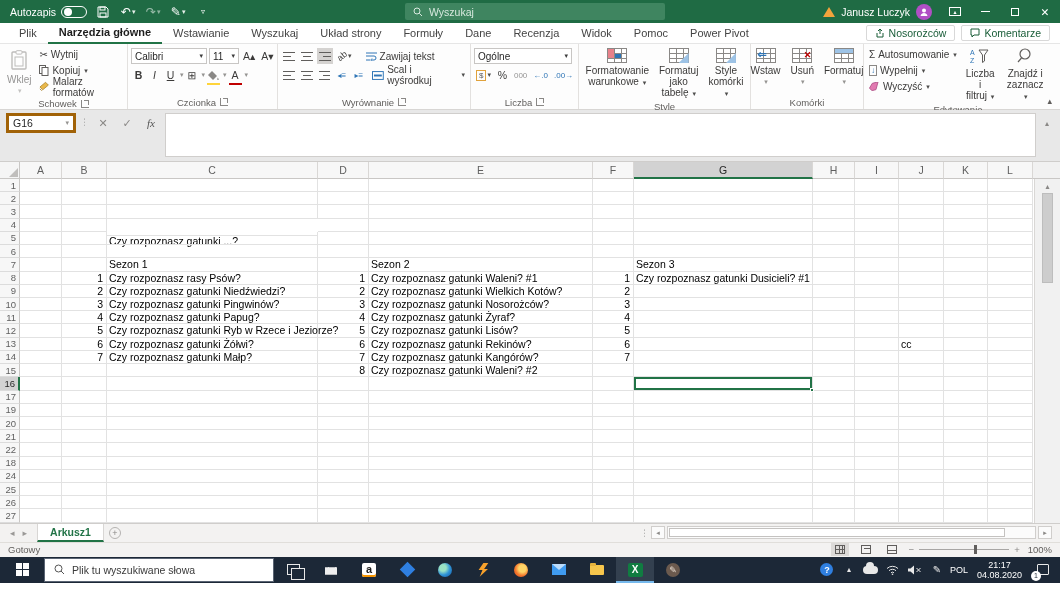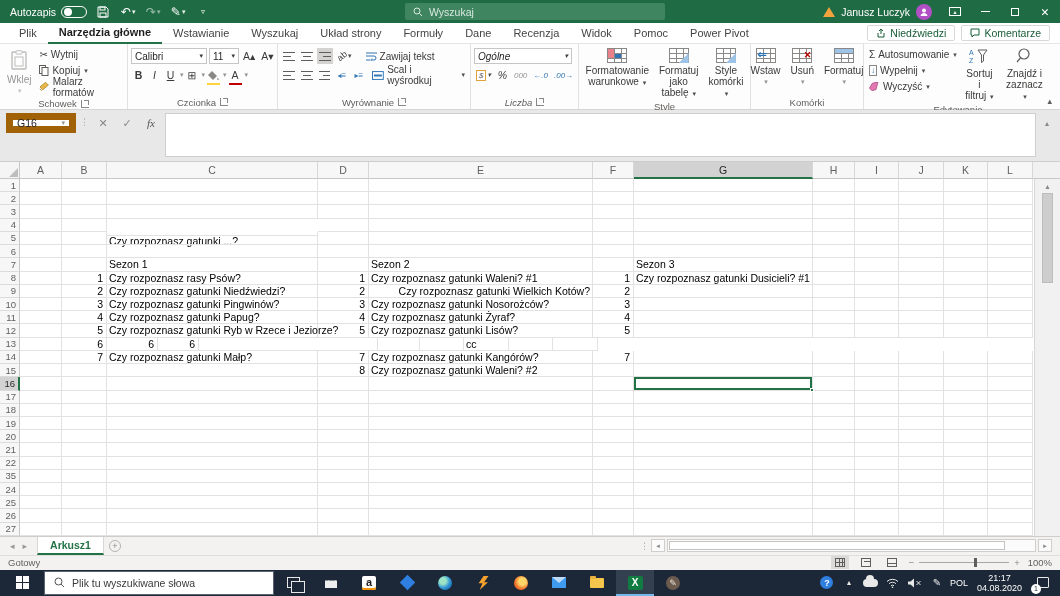--- a/index.html
+++ b/index.html
@@ -71,21 +71,21 @@
                  linear-gradient(#8a8886 0 0) 6px 0/1px 100% no-repeat,
                  linear-gradient(#8a8886 0 0) 13px 0/1px 100% no-repeat; }
   .tblico.ft:after { content:""; position:absolute; right:-1px; bottom:-1px; width:10px; height:10px; background:#9dc3e6; clip-path:polygon(100% 0,0 100%,100% 100%); }
   .tblico.ins:after { content:"⇐"; position:absolute; left:1px; top:0px; color:#2e75b6; font-size:11px; font-weight:bold; }
   .tblico.del:after { content:"✕"; position:absolute; right:0px; top:1px; color:#c00000; font-size:9px; font-weight:bold; }
   .tblico.fmt:after { content:""; position:absolute; left:0; top:0; right:0; height:4px; background:#9dc3e6; }
   .collapse-chev { position:absolute; right:8px; bottom:3px; color:#605e5c; font-size:9px; }
 
   
   .formulabar { height:52px; background:#e8e8e8; border-bottom:1px solid #cfcdcb; display:flex; align-items:flex-start; padding:3px 6px 0 6px; gap:4px; flex:0 0 auto; position:relative; }
-  .namebox { width:70px; height:20px; background:#fff; border:7px solid #a16207; display:flex; align-items:center; justify-content:space-between; padding:0 4px; font-size:10.5px; }
+  .namebox { width:70px; height:20px; background:#fff; border:3px solid #a16207; display:flex; align-items:center; justify-content:space-between; padding:0 4px; font-size:10.5px; }
   .fdots { color:#a0a0a0; font-size:9px; padding-top:4px; }
   .fbtn { width:20px; height:20px; display:flex; align-items:center; justify-content:center; color:#8a8886; font-size:11px; }
   .fx { font-style:italic; font-family:"Liberation Serif", serif; color:#555; }
   .finput { flex:1; height:44px; background:#fff; border:1px solid #d0cecc; }
   .fexpand { width:14px; height:20px; display:flex; align-items:center; justify-content:center; color:#8a8886; font-size:8px; }
 
   
   .sheet-area { flex:0 0 auto; display:flex; flex-direction:column; background:#fff; }
   .colheads { height:17px; display:flex; }
   .corner { width:20px; height:17px; background:#f5f5f5; border-right:1px solid #c9c7c5; border-bottom:1px solid #c9c7c5; position:relative; }
@@ -250,21 +250,21 @@
         <span class="rtab">Widok</span>
         <span class="rtab">Pomoc</span>
         <span class="rtab">Power Pivot</span>
       </div>
     <div class="tabrow-right">
       <span class="pillbtn">
         <svg width="10" height="10" viewBox="0 0 10 10">
             <path d="M5 6V1M3 3l2-2 2 2" fill="none" stroke="#185c37"></path>
             <path d="M2 5v4h6V5" fill="none" stroke="#185c37"></path>
           </svg>
-        <span>Niedźwiedzi</span>
+        <span>Nosorożców</span>
       </span>
       <span class="pillbtn">
         <svg width="10" height="10" viewBox="0 0 10 10">
             <path d="M1 1h8v6H4L2 9V7H1z" fill="none" stroke="#185c37"></path>
           </svg>
         <span>Komentarze</span>
       </span>
     </div>
   </div>
 
@@ -398,21 +398,21 @@
               <span class="ddv">▾</span>
           </span>
         </div>
       </div>
       <div class="rgroup-label">
           <span>Wyrównanie</span>
           <span class="launcher"></span>
         </div>
     </div>
 
-    <div class="rgroup" style="width:108px;font-style:italic;">
+    <div class="rgroup" style="width:108px;">
       <div class="rgroup-body" style="flex-direction:column; gap:3px; padding-top:2px;">
         <span class="combo" style="width:98px;">
             <span>Ogólne</span>
             <span class="ddv">▾</span>
           </span>
         <div style="display:flex; gap:2px; align-items:center;">
           <span class="minibtn">
               <span style="border:1px solid #e0a23c; padding:0 2px; font-size:8px; color:#605e5c;">$</span>
               <span class="ddv">▾</span>
             </span>
@@ -496,21 +496,21 @@
           </div>
         </div>
         <div class="bigbtn">
           <span class="bicon">
             <svg width="20" height="16" viewBox="0 0 20 16">
                 <text x="0" y="7" font-size="7" fill="#2e75b6">A</text>
                 <text x="0" y="15" font-size="7" fill="#2e75b6">Z</text>
                 <path d="M9 2h9l-3.5 5v6l-2 1.5V7z" fill="none" stroke="#605e5c"></path>
               </svg>
           </span>
-          <span>Sortuj i</span>
+          <span>Liczba i</span>
           <span><span>filtruj</span> <span class="ddv">▾</span></span>
         </div>
         <div class="bigbtn">
           <span class="bicon">
             <svg width="18" height="16" viewBox="0 0 18 16">
                 <circle cx="9" cy="6" r="5" fill="none" stroke="#605e5c" stroke-width="1.2"></circle>
                 <line x1="5.5" y1="10" x2="2" y2="14" stroke="#605e5c" stroke-width="1.2"></line>
               </svg>
           </span>
           <span>Znajdź i</span>
@@ -678,21 +678,21 @@
             <div class="gc" style="width: 45px;"></div>
             <div class="gc" style="width: 44px;"></div>
             <div class="gc" style="width: 45px;"></div>
           </div>
           <div class="grow">
             <div class="rh">9</div>
             <div class="gc" style="width: 42px;"></div>
             <div class="gc num" style="width: 45px;">2</div>
             <div class="gc" style="width: 211px;">Czy rozpoznasz gatunki Niedźwiedzi?</div>
             <div class="gc num" style="width: 51px;">2</div>
-            <div class="gc" style="width: 224px; text-align: right;">Czy rozpoznasz gatunki Wielkich Kotów?</div>
+            <div class="gc" style="width: 224px;">Czy rozpoznasz gatunki Wielkich Kotów?</div>
             <div class="gc num" style="width: 41px;">2</div>
             <div class="gc" style="width: 179px;"></div>
             <div class="gc" style="width: 42px;"></div>
             <div class="gc" style="width: 44px;"></div>
             <div class="gc" style="width: 45px;"></div>
             <div class="gc" style="width: 44px;"></div>
             <div class="gc" style="width: 45px;"></div>
           </div>
           <div class="grow">
             <div class="rh">10</div>
@@ -736,21 +736,23 @@
             <div class="gc" style="width: 42px;"></div>
             <div class="gc" style="width: 44px;"></div>
             <div class="gc" style="width: 45px;"></div>
             <div class="gc" style="width: 44px;"></div>
             <div class="gc" style="width: 45px;"></div>
           </div>
           <div class="grow">
             <div class="rh">13</div>
             <div class="gc" style="width: 42px;"></div>
             <div class="gc num" style="width: 45px;">6</div>
+            <div class="gc" style="width: 211px;">Czy rozpoznasz gatunki Żółwi?</div>
             <div class="gc num" style="width: 51px;">6</div>
+            <div class="gc" style="width: 224px;">Czy rozpoznasz gatunki Rekinów?</div>
             <div class="gc num" style="width: 41px;">6</div>
             <div class="gc" style="width: 179px;"></div>
             <div class="gc" style="width: 42px;"></div>
             <div class="gc" style="width: 44px;"></div>
             <div class="gc" style="width: 45px;">cc</div>
             <div class="gc" style="width: 44px;"></div>
             <div class="gc" style="width: 45px;"></div>
           </div>
           <div class="grow">
             <div class="rh">14</div>
@@ -808,96 +810,81 @@
             <div class="gc" style="width: 224px;"></div>
             <div class="gc" style="width: 41px;"></div>
             <div class="gc" style="width: 179px;"></div>
             <div class="gc" style="width: 42px;"></div>
             <div class="gc" style="width: 44px;"></div>
             <div class="gc" style="width: 45px;"></div>
             <div class="gc" style="width: 44px;"></div>
             <div class="gc" style="width: 45px;"></div>
           </div>
           <div class="grow">
+            <div class="rh">19</div>
+            <div class="gc" style="width: 42px;"></div>
+            <div class="gc" style="width: 45px;"></div>
+            <div class="gc" style="width: 211px;"></div>
+            <div class="gc" style="width: 51px;"></div>
+            <div class="gc" style="width: 224px;"></div>
+            <div class="gc" style="width: 41px;"></div>
+            <div class="gc" style="width: 179px;"></div>
+            <div class="gc" style="width: 42px;"></div>
+            <div class="gc" style="width: 44px;"></div>
+            <div class="gc" style="width: 45px;"></div>
+            <div class="gc" style="width: 44px;"></div>
+            <div class="gc" style="width: 45px;"></div>
+          </div>
+          <div class="grow">
+            <div class="rh">20</div>
+            <div class="gc" style="width: 42px;"></div>
+            <div class="gc" style="width: 45px;"></div>
+            <div class="gc" style="width: 211px;"></div>
+            <div class="gc" style="width: 51px;"></div>
+            <div class="gc" style="width: 224px;"></div>
+            <div class="gc" style="width: 41px;"></div>
+            <div class="gc" style="width: 179px;"></div>
+            <div class="gc" style="width: 42px;"></div>
+            <div class="gc" style="width: 44px;"></div>
+            <div class="gc" style="width: 45px;"></div>
+            <div class="gc" style="width: 44px;"></div>
+            <div class="gc" style="width: 45px;"></div>
+          </div>
+          <div class="grow">
+            <div class="rh">21</div>
+            <div class="gc" style="width: 42px;"></div>
+            <div class="gc" style="width: 45px;"></div>
+            <div class="gc" style="width: 211px;"></div>
+            <div class="gc" style="width: 51px;"></div>
+            <div class="gc" style="width: 224px;"></div>
+            <div class="gc" style="width: 41px;"></div>
+            <div class="gc" style="width: 179px;"></div>
+            <div class="gc" style="width: 42px;"></div>
+            <div class="gc" style="width: 44px;"></div>
+            <div class="gc" style="width: 45px;"></div>
+            <div class="gc" style="width: 44px;"></div>
+            <div class="gc" style="width: 45px;"></div>
+          </div>
+          <div class="grow">
+            <div class="rh">22</div>
+            <div class="gc" style="width: 42px;"></div>
+            <div class="gc" style="width: 45px;"></div>
+            <div class="gc" style="width: 211px;"></div>
+            <div class="gc" style="width: 51px;"></div>
+            <div class="gc" style="width: 224px;"></div>
+            <div class="gc" style="width: 41px;"></div>
+            <div class="gc" style="width: 179px;"></div>
+            <div class="gc" style="width: 42px;"></div>
+            <div class="gc" style="width: 44px;"></div>
+            <div class="gc" style="width: 45px;"></div>
+            <div class="gc" style="width: 44px;"></div>
+            <div class="gc" style="width: 45px;"></div>
+          </div>
+          <div class="grow">
             <div class="rh">18</div>
-            <div class="gc" style="width: 42px;"></div>
-            <div class="gc" style="width: 45px;"></div>
-            <div class="gc" style="width: 211px;"></div>
-            <div class="gc" style="width: 51px;"></div>
-            <div class="gc" style="width: 224px;"></div>
-            <div class="gc" style="width: 41px;"></div>
-            <div class="gc" style="width: 179px;"></div>
-            <div class="gc" style="width: 42px;"></div>
-            <div class="gc" style="width: 44px;"></div>
-            <div class="gc" style="width: 45px;"></div>
-            <div class="gc" style="width: 44px;"></div>
-            <div class="gc" style="width: 45px;"></div>
-          </div>
-          <div class="grow">
-            <div class="rh">19</div>
-            <div class="gc" style="width: 42px;"></div>
-            <div class="gc" style="width: 45px;"></div>
-            <div class="gc" style="width: 211px;"></div>
-            <div class="gc" style="width: 51px;"></div>
-            <div class="gc" style="width: 224px;"></div>
-            <div class="gc" style="width: 41px;"></div>
-            <div class="gc" style="width: 179px;"></div>
-            <div class="gc" style="width: 42px;"></div>
-            <div class="gc" style="width: 44px;"></div>
-            <div class="gc" style="width: 45px;"></div>
-            <div class="gc" style="width: 44px;"></div>
-            <div class="gc" style="width: 45px;"></div>
-          </div>
-          <div class="grow">
-            <div class="rh">20</div>
-            <div class="gc" style="width: 42px;"></div>
-            <div class="gc" style="width: 45px;"></div>
-            <div class="gc" style="width: 211px;"></div>
-            <div class="gc" style="width: 51px;"></div>
-            <div class="gc" style="width: 224px;"></div>
-            <div class="gc" style="width: 41px;"></div>
-            <div class="gc" style="width: 179px;"></div>
-            <div class="gc" style="width: 42px;"></div>
-            <div class="gc" style="width: 44px;"></div>
-            <div class="gc" style="width: 45px;"></div>
-            <div class="gc" style="width: 44px;"></div>
-            <div class="gc" style="width: 45px;"></div>
-          </div>
-          <div class="grow">
-            <div class="rh">21</div>
-            <div class="gc" style="width: 42px;"></div>
-            <div class="gc" style="width: 45px;"></div>
-            <div class="gc" style="width: 211px;"></div>
-            <div class="gc" style="width: 51px;"></div>
-            <div class="gc" style="width: 224px;"></div>
-            <div class="gc" style="width: 41px;"></div>
-            <div class="gc" style="width: 179px;"></div>
-            <div class="gc" style="width: 42px;"></div>
-            <div class="gc" style="width: 44px;"></div>
-            <div class="gc" style="width: 45px;"></div>
-            <div class="gc" style="width: 44px;"></div>
-            <div class="gc" style="width: 45px;"></div>
-          </div>
-          <div class="grow">
-            <div class="rh">22</div>
-            <div class="gc" style="width: 42px;"></div>
-            <div class="gc" style="width: 45px;"></div>
-            <div class="gc" style="width: 211px;"></div>
-            <div class="gc" style="width: 51px;"></div>
-            <div class="gc" style="width: 224px;"></div>
-            <div class="gc" style="width: 41px;"></div>
-            <div class="gc" style="width: 179px;"></div>
-            <div class="gc" style="width: 42px;"></div>
-            <div class="gc" style="width: 44px;"></div>
-            <div class="gc" style="width: 45px;"></div>
-            <div class="gc" style="width: 44px;"></div>
-            <div class="gc" style="width: 45px;"></div>
-          </div>
-          <div class="grow">
-            <div class="rh">35</div>
             <div class="gc" style="width: 42px;"></div>
             <div class="gc" style="width: 45px;"></div>
             <div class="gc" style="width: 211px;"></div>
             <div class="gc" style="width: 51px;"></div>
             <div class="gc" style="width: 224px;"></div>
             <div class="gc" style="width: 41px;"></div>
             <div class="gc" style="width: 179px;"></div>
             <div class="gc" style="width: 42px;"></div>
             <div class="gc" style="width: 44px;"></div>
             <div class="gc" style="width: 45px;"></div>

